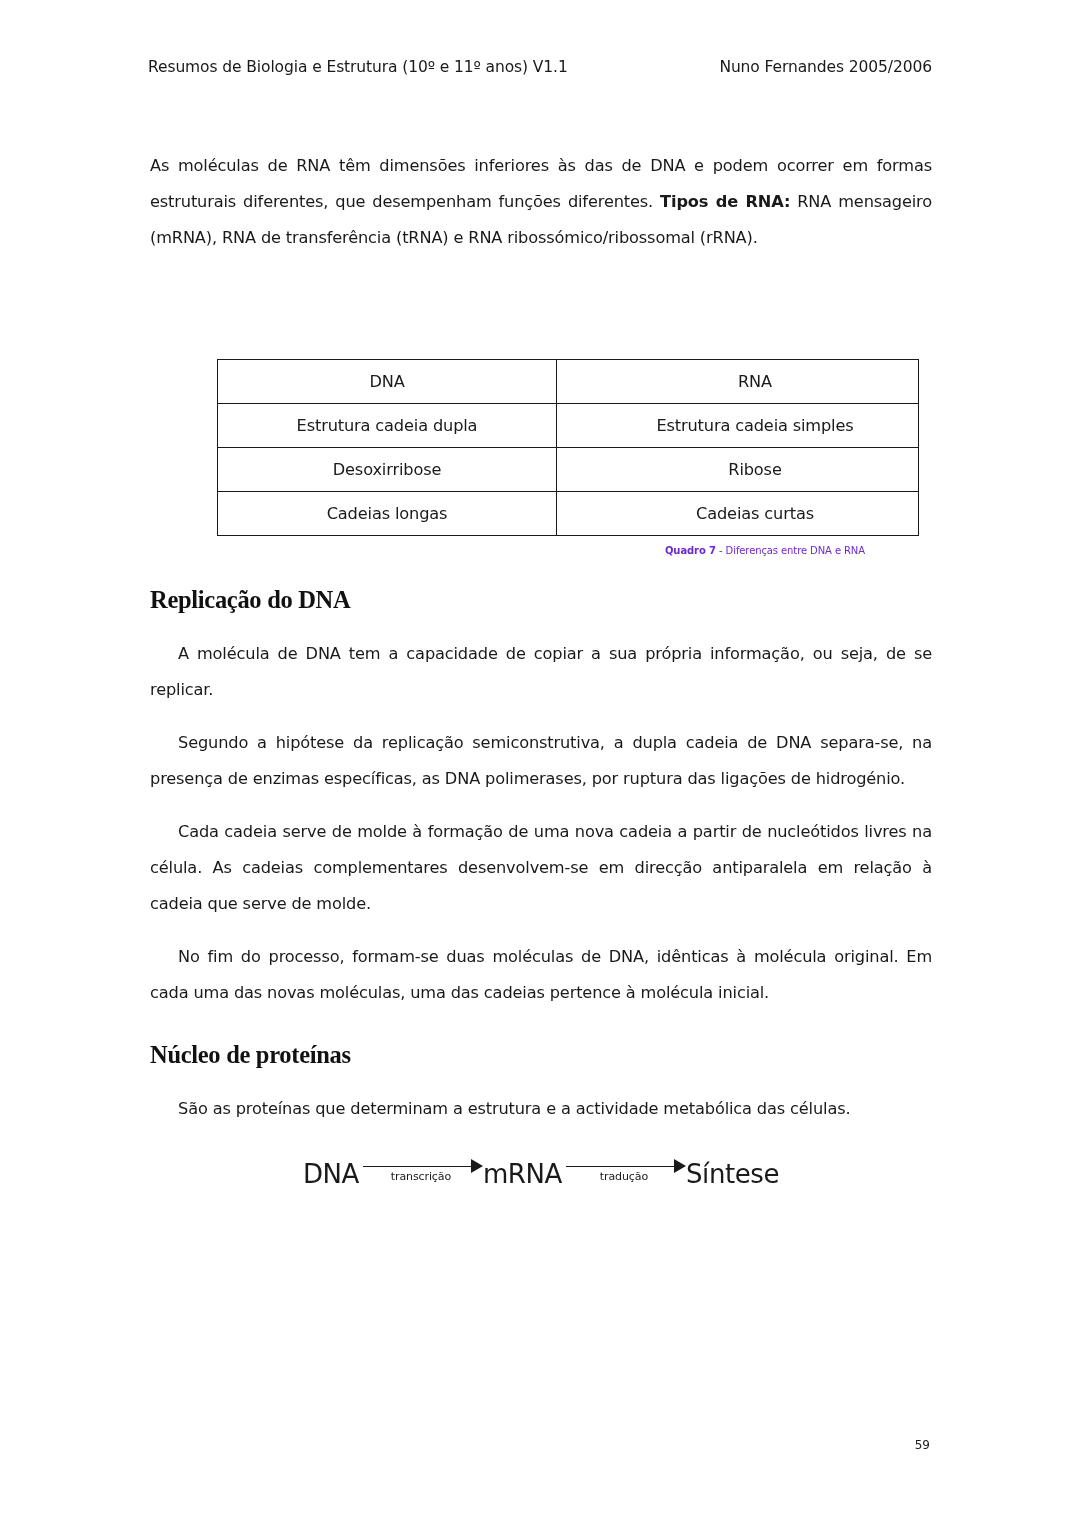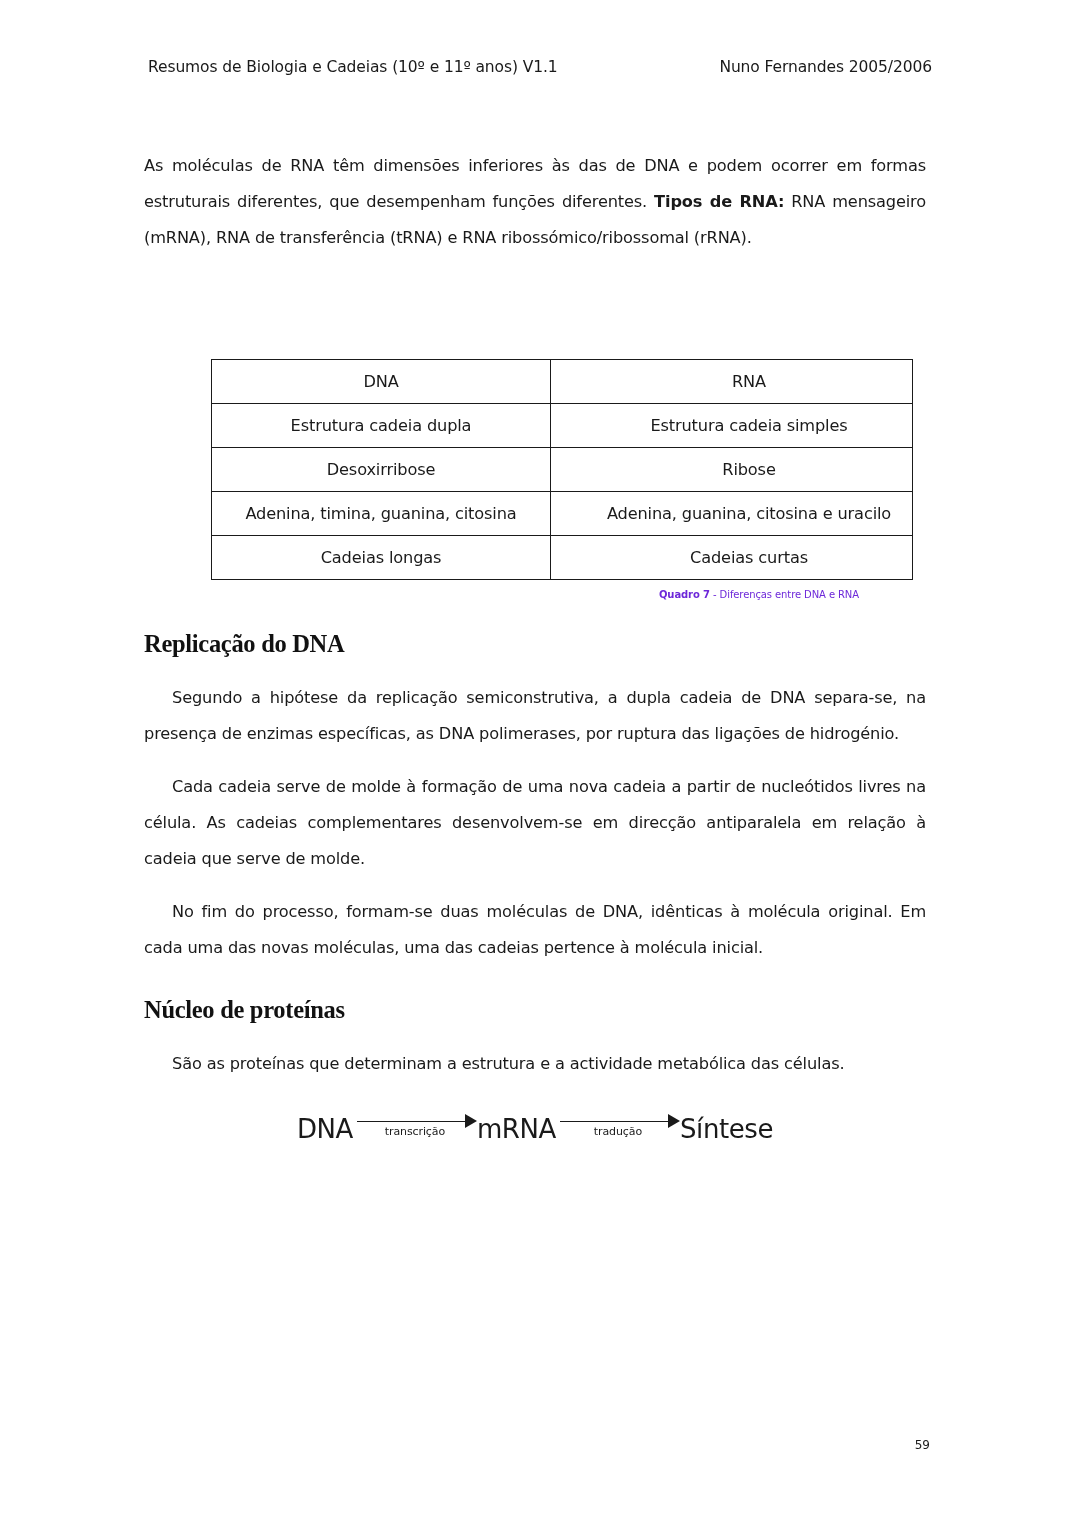--- a/index.html
+++ b/index.html
@@ -34,21 +34,21 @@
     font-size: 15.5px;
     letter-spacing: -0.1px;
     color: #1a1a1a;
   }
   .runhead-right { text-align: right; }
 
   
   .content {
     position: absolute;
     top: 148px;
-    left: 144px;
+    left: 150px;
     width: 782px;
   }
 
   p.body {
     margin: 0 0 17px 0;
     font-size: 16.2px;
     line-height: 36px;
     text-align: justify;
     text-justify: inter-word;
     color: #1a1a1a;
@@ -156,21 +156,21 @@
     font-size: 12px;
     color: #1a1a1a;
   }
 </style>
 </head>
 <body>
 
 <div class="page">
 
   <div class="runhead">
-    <span class="runhead-left">Resumos de Biologia e Cadeias (10º e 11º anos) V1.1</span>
+    <span class="runhead-left">Resumos de Biologia e Estrutura (10º e 11º anos) V1.1</span>
     <span class="runhead-right">Nuno Fernandes 2005/2006</span>
   </div>
 
   <div class="content">
 
     <p class="body"><span>As moléculas de RNA têm dimensões inferiores às das de DNA e podem ocorrer em formas estruturais diferentes, que desempenham funções diferentes. </span><b>Tipos de RNA:</b><span> RNA mensageiro (mRNA), RNA de transferência (tRNA) e RNA ribossómico/ribossomal (rRNA).</span></p>
 
     <div class="gap-after-intro"></div>
 
     <div class="table-wrap">
@@ -180,36 +180,33 @@
             <td class="col-l">DNA</td>
             <td class="col-r">RNA</td>
           </tr>
           <tr>
             <td class="col-l">Estrutura cadeia dupla</td>
             <td class="col-r">Estrutura cadeia simples</td>
           </tr>
           <tr>
             <td class="col-l">Desoxirribose</td>
             <td class="col-r">Ribose</td>
-          </tr>
-          <tr>
-            <td class="col-l">Adenina, timina, guanina, citosina</td>
-            <td class="col-r">Adenina, guanina, citosina e uracilo</td>
           </tr>
           <tr>
             <td class="col-l">Cadeias longas</td>
             <td class="col-r">Cadeias curtas</td>
           </tr>
         </tbody>
       </table>
       <div class="caption"><span class="cap-label">Quadro 7</span><span> - Diferenças entre DNA e RNA</span></div>
     </div>
 
     <h2 class="sect">Replicação do DNA</h2>
     <div class="after-h2"></div>
+    <p class="body indent">A molécula de DNA tem a capacidade de copiar a sua própria informação, ou seja, de se replicar.</p>
     <p class="body indent">Segundo a hipótese da replicação semiconstrutiva, a dupla cadeia de DNA separa-se, na presença de enzimas específicas, as DNA polimerases, por ruptura das ligações de hidrogénio.</p>
     <p class="body indent">Cada cadeia serve de molde à formação de uma nova cadeia a partir de nucleótidos livres na célula. As cadeias complementares desenvolvem-se em direcção antiparalela em relação à cadeia que serve de molde.</p>
     <p class="body indent">No fim do processo, formam-se duas moléculas de DNA, idênticas à molécula original. Em cada uma das novas moléculas, uma das cadeias pertence à molécula inicial.</p>
 
     <h2 class="sect">Núcleo de proteínas</h2>
     <div class="after-h2"></div>
     <p class="body indent">São as proteínas que determinam a estrutura e a actividade metabólica das células.</p>
 
     <div class="flow">
       <span class="flow-node">DNA</span>

